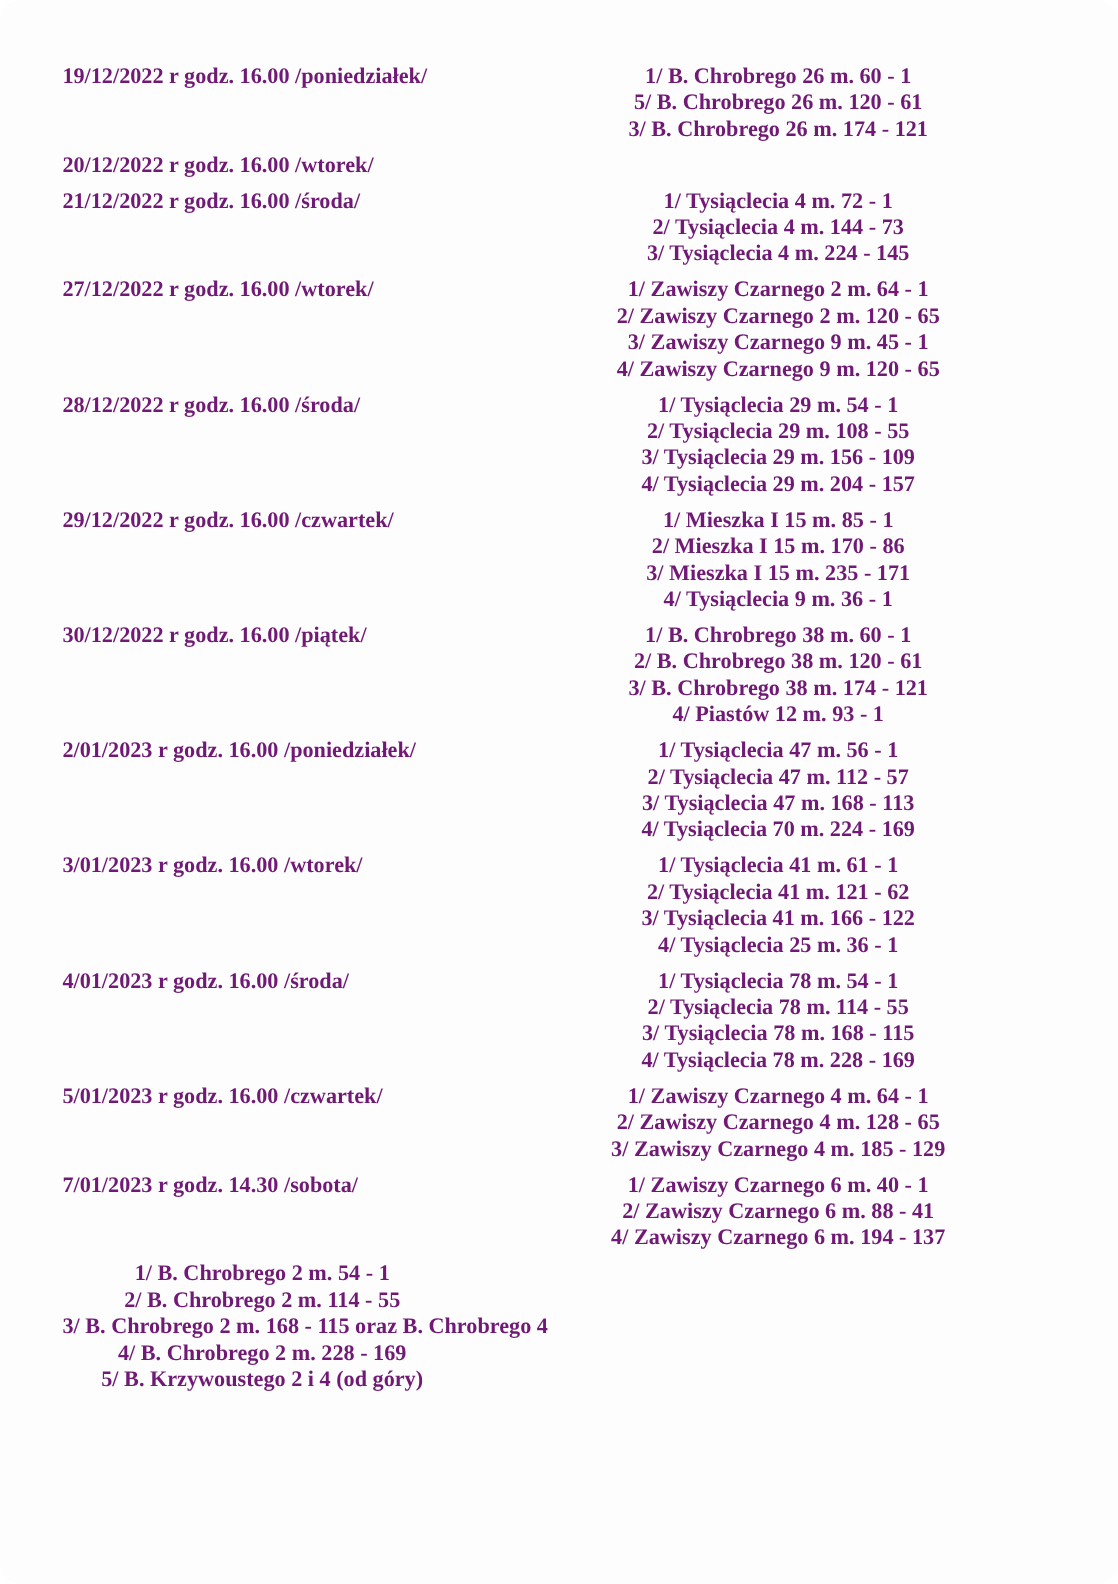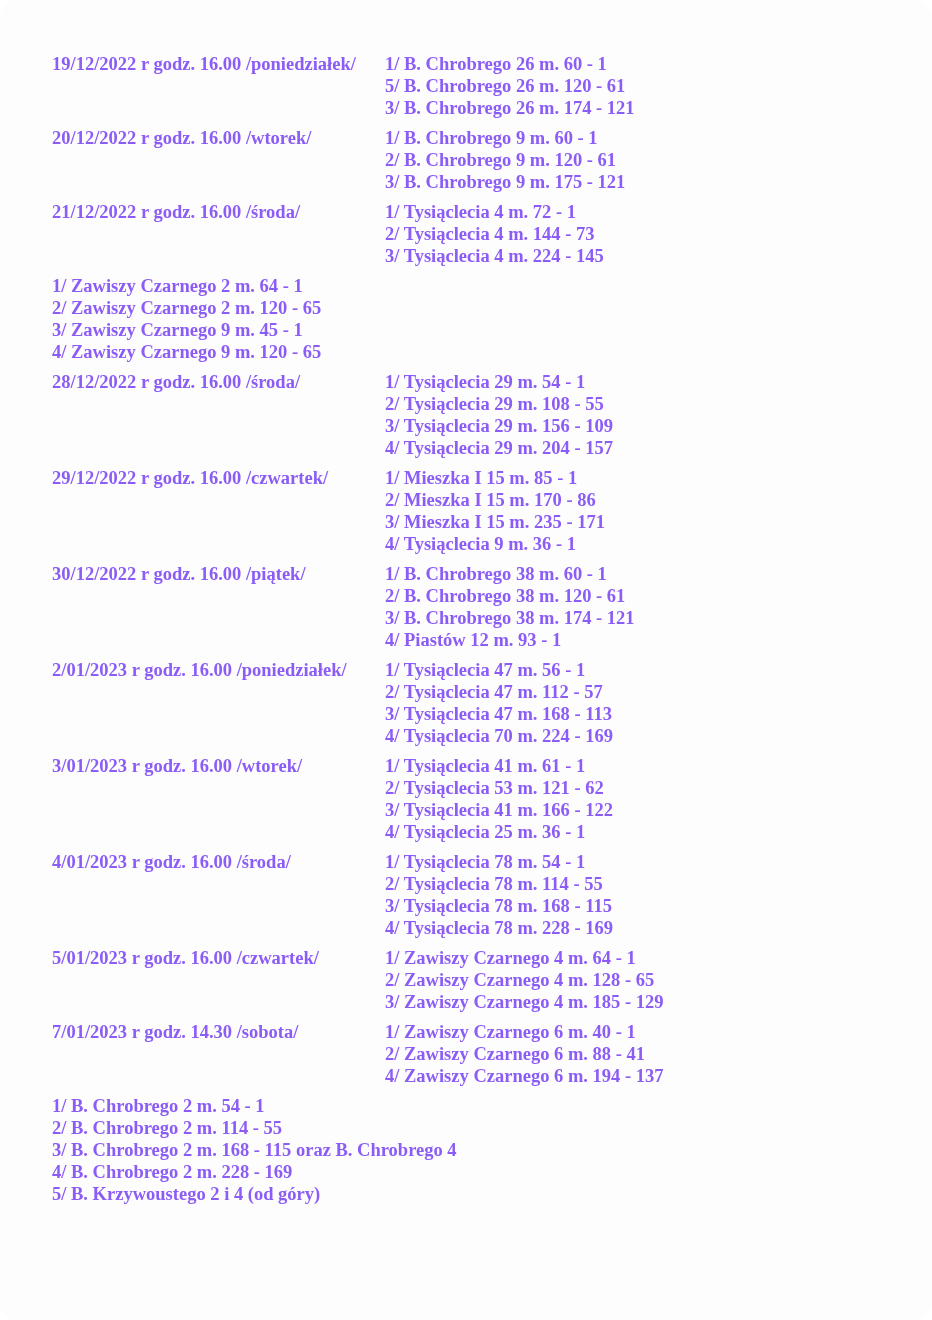--- a/index.html
+++ b/index.html
@@ -8,21 +8,21 @@
     background: #ffffff;
   }
   .page {
     position: relative;
     width: 932px;
     height: 1320px;
     background: #fdfdfd;
     overflow: hidden;
     font-family: "Liberation Serif", "DejaVu Serif", serif;
     font-weight: bold;
-    color: #8b5cf6;
+    color: #701a75;
     border-radius: 18px;
     -webkit-font-smoothing: antialiased;
   }
   .schedule {
     padding: 53px 20px 0 52px;
     font-size: 18.5px;
     line-height: 22px;
   }
   .block {
     display: grid;
@@ -31,52 +31,49 @@
     margin-bottom: 8px;
   }
   .date {
     white-space: nowrap;
   }
   .items {
     min-width: 0;
   }
   .item {
     white-space: nowrap;
+    text-align: center;
   }
 </style>
 </head>
 <body>
 
 <main class="page">
   <section class="schedule" id="schedule">
       <div class="block">
         <div class="date">19/12/2022 r godz. 16.00 /poniedziałek/</div>
         <div class="items">
           <div class="item">1/ B. Chrobrego 26 m. 60 - 1</div>
           <div class="item">5/ B. Chrobrego 26 m. 120 - 61</div>
           <div class="item">3/ B. Chrobrego 26 m. 174 - 121</div>
         </div>
       </div>
       <div class="block">
         <div class="date">20/12/2022 r godz. 16.00 /wtorek/</div>
-        <div class="items">
-          <div class="item">1/ B. Chrobrego 9 m. 60 - 1</div>
-          <div class="item">2/ B. Chrobrego 9 m. 120 - 61</div>
-          <div class="item">3/ B. Chrobrego 9 m. 175 - 121</div>
-        </div>
       </div>
       <div class="block">
         <div class="date">21/12/2022 r godz. 16.00 /środa/</div>
         <div class="items">
           <div class="item">1/ Tysiąclecia 4 m. 72 - 1</div>
           <div class="item">2/ Tysiąclecia 4 m. 144 - 73</div>
           <div class="item">3/ Tysiąclecia 4 m. 224 - 145</div>
         </div>
       </div>
       <div class="block">
+        <div class="date">27/12/2022 r godz. 16.00 /wtorek/</div>
         <div class="items">
           <div class="item">1/ Zawiszy Czarnego 2 m. 64 - 1</div>
           <div class="item">2/ Zawiszy Czarnego 2 m. 120 - 65</div>
           <div class="item">3/ Zawiszy Czarnego 9 m. 45 - 1</div>
           <div class="item">4/ Zawiszy Czarnego 9 m. 120 - 65</div>
         </div>
       </div>
       <div class="block">
         <div class="date">28/12/2022 r godz. 16.00 /środa/</div>
         <div class="items">
@@ -110,21 +107,21 @@
           <div class="item">1/ Tysiąclecia 47 m. 56 - 1</div>
           <div class="item">2/ Tysiąclecia 47 m. 112 - 57</div>
           <div class="item">3/ Tysiąclecia 47 m. 168 - 113</div>
           <div class="item">4/ Tysiąclecia 70 m. 224 - 169</div>
         </div>
       </div>
       <div class="block">
         <div class="date">3/01/2023 r godz. 16.00 /wtorek/</div>
         <div class="items">
           <div class="item">1/ Tysiąclecia 41 m. 61 - 1</div>
-          <div class="item">2/ Tysiąclecia 53 m. 121 - 62</div>
+          <div class="item">2/ Tysiąclecia 41 m. 121 - 62</div>
           <div class="item">3/ Tysiąclecia 41 m. 166 - 122</div>
           <div class="item">4/ Tysiąclecia 25 m. 36 - 1</div>
         </div>
       </div>
       <div class="block">
         <div class="date">4/01/2023 r godz. 16.00 /środa/</div>
         <div class="items">
           <div class="item">1/ Tysiąclecia 78 m. 54 - 1</div>
           <div class="item">2/ Tysiąclecia 78 m. 114 - 55</div>
           <div class="item">3/ Tysiąclecia 78 m. 168 - 115</div>

